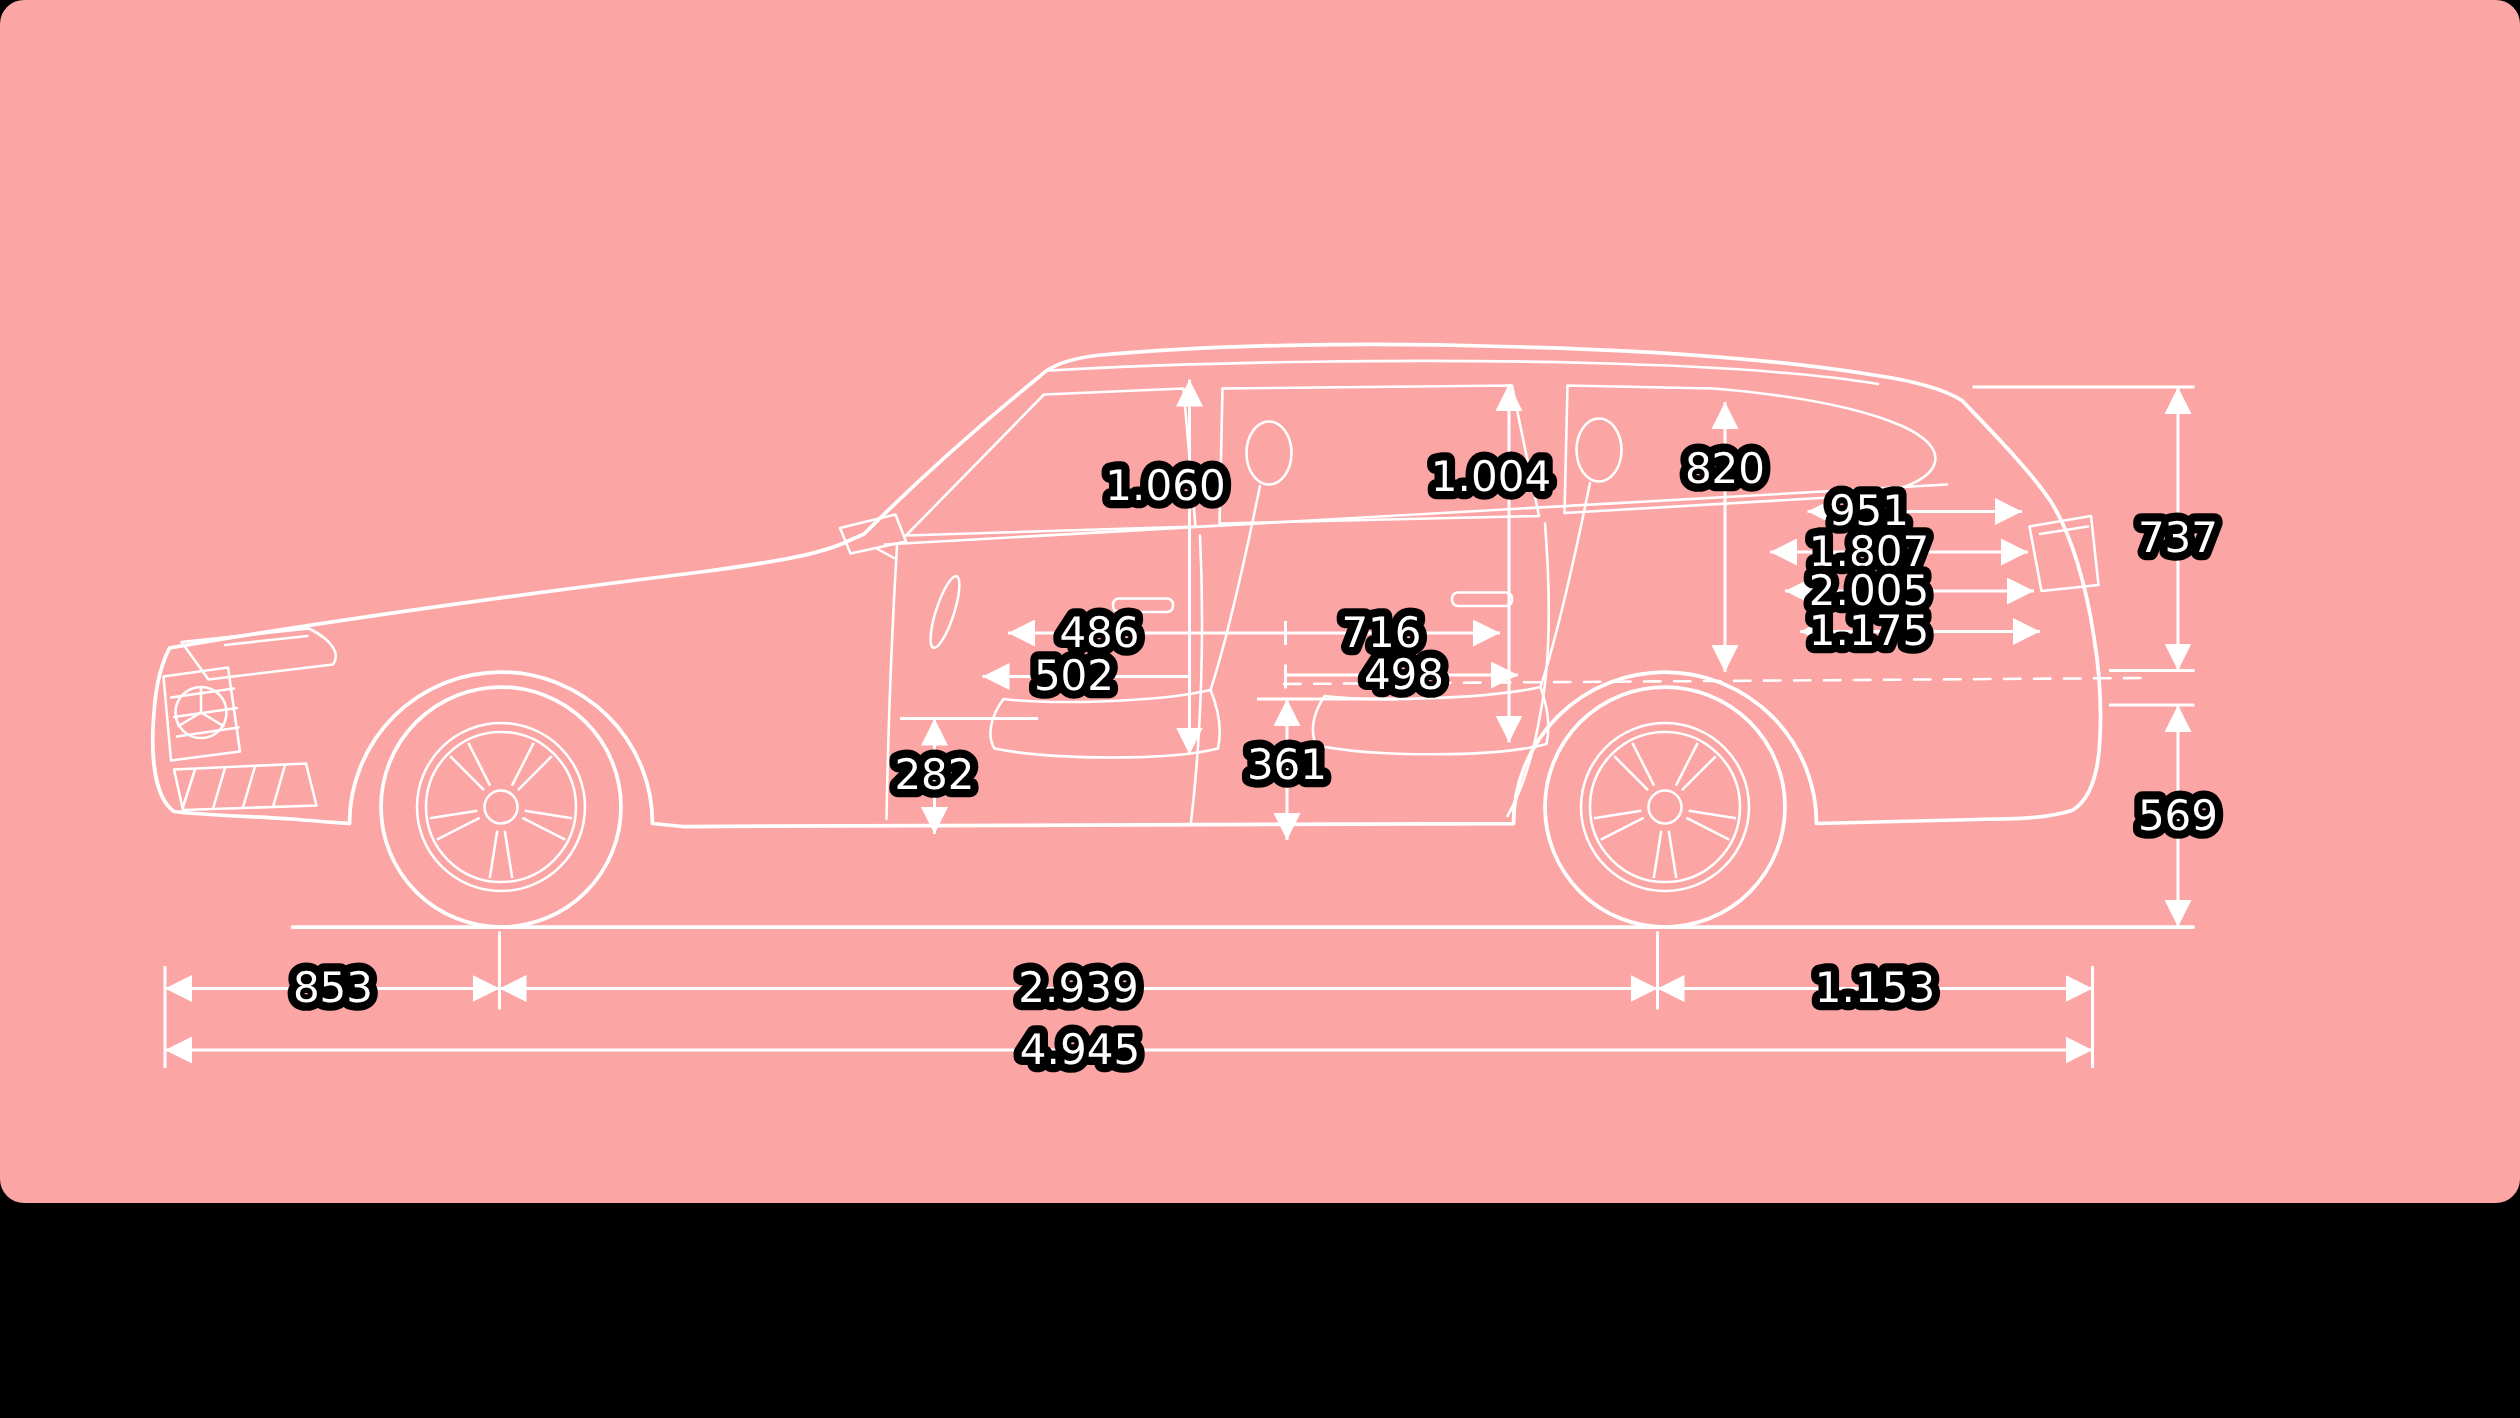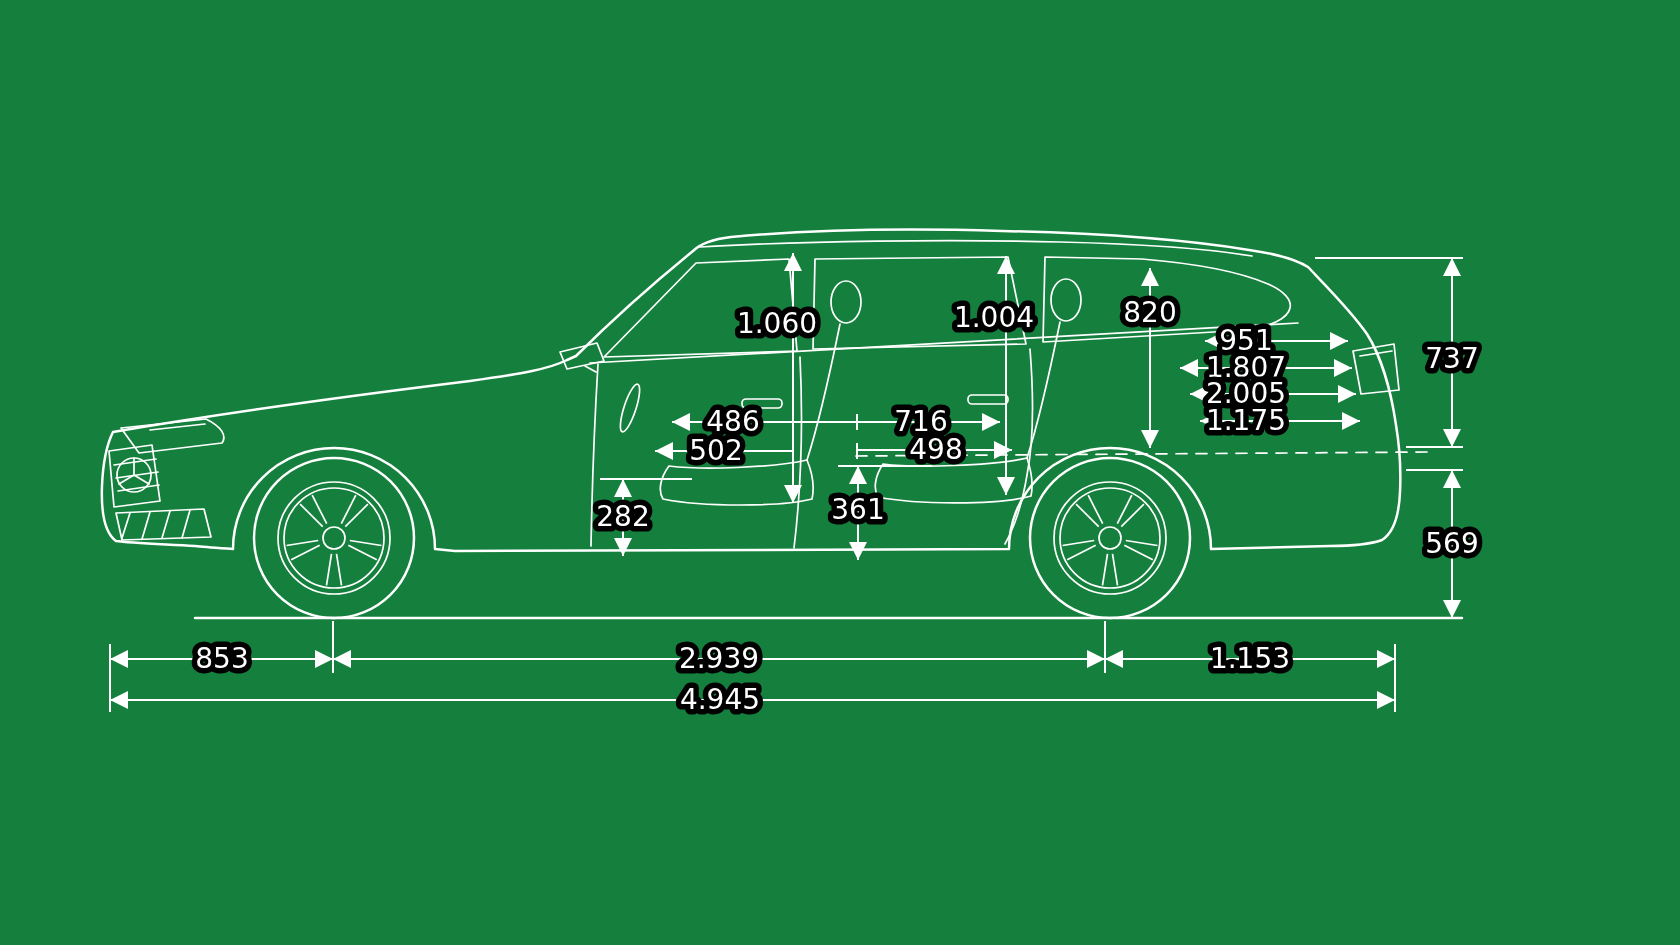--- a/index.html
+++ b/index.html
@@ -1,16 +1,16 @@
 <!DOCTYPE html>
 <html><head>
 <meta charset="utf-8">
 <style>
   html,body{margin:0;padding:0;background:#000;}
-  .stage{width:1680px;height:945px;background:#15803d;position:relative;overflow:hidden;}
+  .stage{width:1680px;height:802px;background:#fca5a5;position:relative;overflow:hidden;border-radius:16px;}
   svg{display:block;}
   .ln{fill:none;stroke:#fff;stroke-width:2.5;stroke-linecap:round;stroke-linejoin:round;}
   .tn{fill:none;stroke:#fff;stroke-width:1.7;stroke-linecap:round;stroke-linejoin:round;}
   .dm{fill:none;stroke:#fff;stroke-width:2;}
   .dash{stroke-dasharray:11 9;}
   .spokes line{stroke:#fff;stroke-width:1.7;}
   text.dim{
     fill:#fff;
     font:28px "DejaVu Sans", sans-serif;
     text-anchor:middle;

